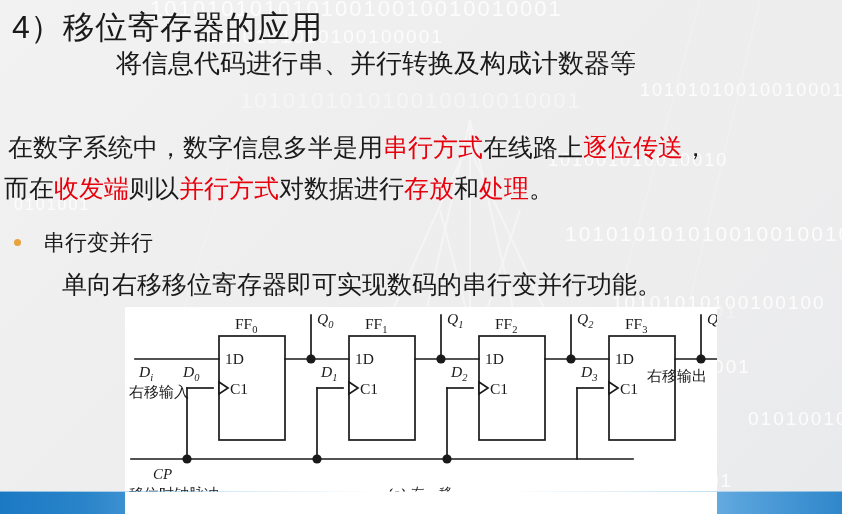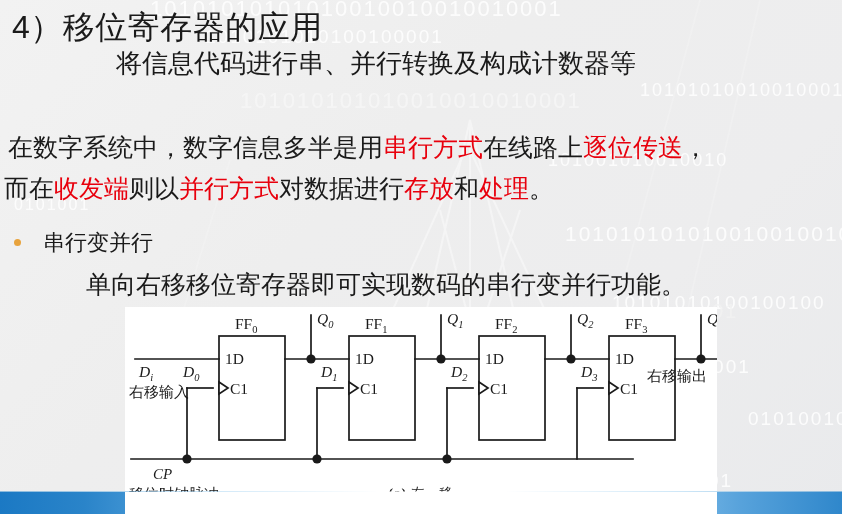--- a/index.html
+++ b/index.html
@@ -88,21 +88,20 @@
     width: 7px; height: 7px;
     border-radius: 50%;
     background: #e8a33d;
     vertical-align: middle;
     margin-right: 22px;
     margin-bottom: 3px;
   }
   .l-bul2 {
     left: 62px; top: 268px;
     font-size: 25px;
-    margin-left: 24px;
   }
 
   
   #figure {
     position: absolute;
     left: 125px;
     top: 307px;
     width: 592px;
     height: 201px;
     background: #ffffff;

